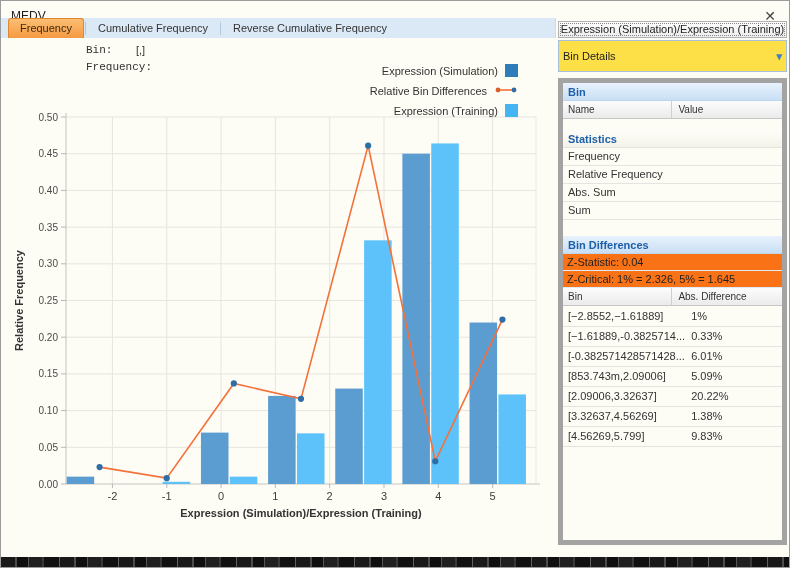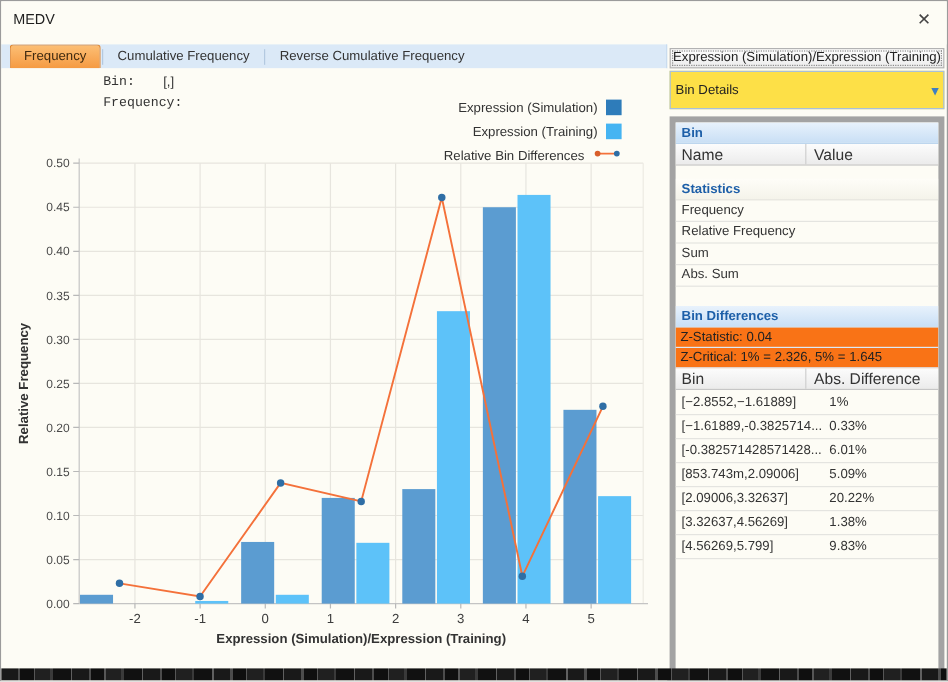--- a/index.html
+++ b/index.html
@@ -2,21 +2,21 @@
 <html><head>
 <meta charset="utf-8">
 <style>
   * { box-sizing: border-box; margin: 0; padding: 0; }
   html,body { background:#ffffff; font-family:"Liberation Sans", sans-serif; }
   .window {
     position:relative; width:790px; height:568px;
     background:#fdfcf5; border:1px solid #9b9b9b; overflow:hidden;
   }
   
-  .titlebar { position:relative; height:36px; background:#fdfcf5; }
+  .titlebar { position:relative; height:17px; background:#fdfcf5; }
   .titlebar .title { position:absolute; left:10px; top:8px; font-size:12px; color:#1f1f1f; }
   .close-btn { position:absolute; right:10px; top:6px; width:18px; height:18px;
     font-size:14px; line-height:18px; text-align:center; color:#444; cursor:pointer; }
   
   .body { display:flex; height:537px; }
   .left-col { width:555px; position:relative; }
   .right-col { flex:1; padding:0 2px 0 2px; position:relative; }
   
   .tabbar { height:20px; background:#dbe9f7; display:flex; align-items:flex-end;
     padding-left:7px; border-right:1px solid #c9dcef; }
@@ -45,21 +45,21 @@
     outline:1px dotted #8a8a8a; outline-offset:-3px; cursor:pointer;
     white-space:nowrap; overflow:hidden; font-family:"Liberation Sans", sans-serif; }
   .dropdown { margin-top:2px; height:32px; border:1px solid #a7c0da; background:#fde047;
     display:flex; align-items:center; font-size:11px; color:#222; padding-left:4px; cursor:pointer; }
   .dropdown .chev { margin-left:auto; margin-right:4px; color:#3f7fc1; font-size:11px; font-weight:bold; }
   .panel-box { margin-top:6px; border:5px solid #a3a3a3; background:#fdfcf5; height:467px; overflow:hidden; }
   .sec-head { height:18px; line-height:18px; padding-left:5px; font-size:11px; font-weight:bold;
     color:#1d5fa8; background:linear-gradient(#e8f2fc,#c9dff5); border-bottom:1px solid #bdd6ee; }
   .sec-head.plain { background:linear-gradient(#fefdf8,#f4f3ea); border-bottom:1px solid #e4e4dc; }
   .colhead { display:flex; height:18px; background:linear-gradient(#fcfcfc,#ebebeb);
-    border-bottom:1px solid #c6c6c6; font-size:13px; color:#333; }
+    border-bottom:1px solid #c6c6c6; font-size:10px; color:#333; }
   .colhead .c1 { width:49.5%; padding-left:5px; line-height:17px; }
   .colhead .c2 { flex:1; padding-left:6px; line-height:17px; border-left:1px solid #cfcfcf; }
   .spacer-sm { height:11px; }
   .spacer-md { height:16px; }
   .rowline { height:18px; line-height:17px; padding-left:5px; font-size:11px; color:#333;
     border-bottom:1px solid #e4e4e0; cursor:default; }
   .zrow { background:#f97316; height:17px; line-height:17px; padding-left:4px;
     font-size:11px; color:#222; border-bottom:1px solid #ddeaf7; }
   table.diff { width:100%; border-collapse:collapse; font-size:11px; color:#333; }
   table.diff td { border-bottom:1px solid #e4e4e0; height:20px; }
@@ -104,30 +104,30 @@
             <span class="val"></span>
           </div>
         </div>
 
         <div class="legend" id="legend">
             <div class="legend-row">
               <span>Expression (Simulation)</span>
               <span class="swatch" style="background: rgb(46, 124, 186);"></span>
             </div>
             <div class="legend-row">
-              <span>Expression (Training)</span>
-              <span class="swatch" style="background: rgb(69, 180, 242);"></span>
-            </div>
-            <div class="legend-row">
               <span>Relative Bin Differences</span>
               <span class="marker"><svg width="24" height="10">
                   <line x1="3" y1="5" x2="21" y2="5" stroke="#f4713a" stroke-width="1.6"></line>
                   <circle cx="4" cy="5" r="2.4" fill="#d95f2b"></circle>
                   <circle cx="20" cy="5" r="2.4" fill="#2f6ea5"></circle>
                 </svg></span>
+            </div>
+            <div class="legend-row">
+              <span>Expression (Training)</span>
+              <span class="swatch" style="background: rgb(69, 180, 242);"></span>
             </div>
           </div>
 
         <svg id="chart" width="555" height="496" viewBox="0 0 555 496">
             <line x1="65" y1="409.3" x2="535" y2="409.3" stroke="#e7e5de" stroke-width="1"></line>
             <line x1="65" y1="372.6" x2="535" y2="372.6" stroke="#e7e5de" stroke-width="1"></line>
             <line x1="65" y1="335.9" x2="535" y2="335.9" stroke="#e7e5de" stroke-width="1"></line>
             <line x1="65" y1="299.2" x2="535" y2="299.2" stroke="#e7e5de" stroke-width="1"></line>
             <line x1="65" y1="262.5" x2="535" y2="262.5" stroke="#e7e5de" stroke-width="1"></line>
             <line x1="65" y1="225.8" x2="535" y2="225.8" stroke="#e7e5de" stroke-width="1"></line>
@@ -223,22 +223,22 @@
         <div class="colhead">
           <span class="c1">Name</span>
           <span class="c2">Value</span>
         </div>
         <div class="spacer-sm"></div>
 
         <div class="sec-head plain">Statistics</div>
         <div id="statsRows">
             <div class="rowline">Frequency</div>
             <div class="rowline">Relative Frequency</div>
+            <div class="rowline">Abs. Sum</div>
             <div class="rowline">Sum</div>
-            <div class="rowline">Abs. Sum</div>
           </div>
         <div class="spacer-md"></div>
 
         <div class="sec-head">Bin Differences</div>
         <div class="zrow">Z-Statistic: 0.04</div>
         <div class="zrow">Z-Critical: 1% = 2.326, 5% = 1.645</div>
         <div class="colhead">
           <span class="c1">Bin</span>
           <span class="c2">Abs. Difference</span>
         </div>

